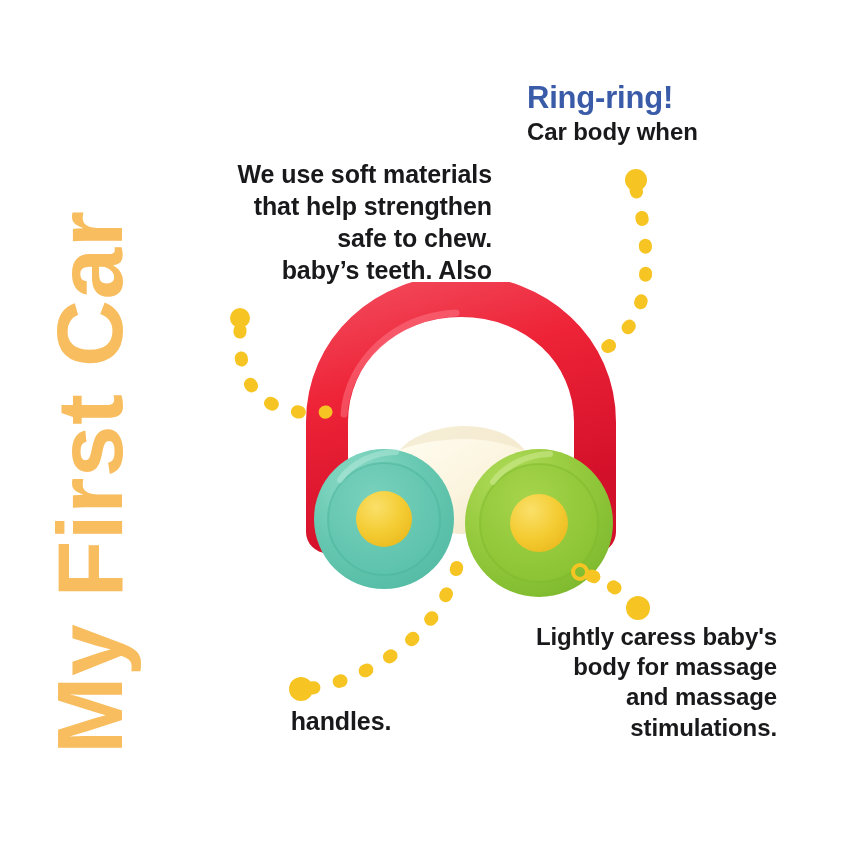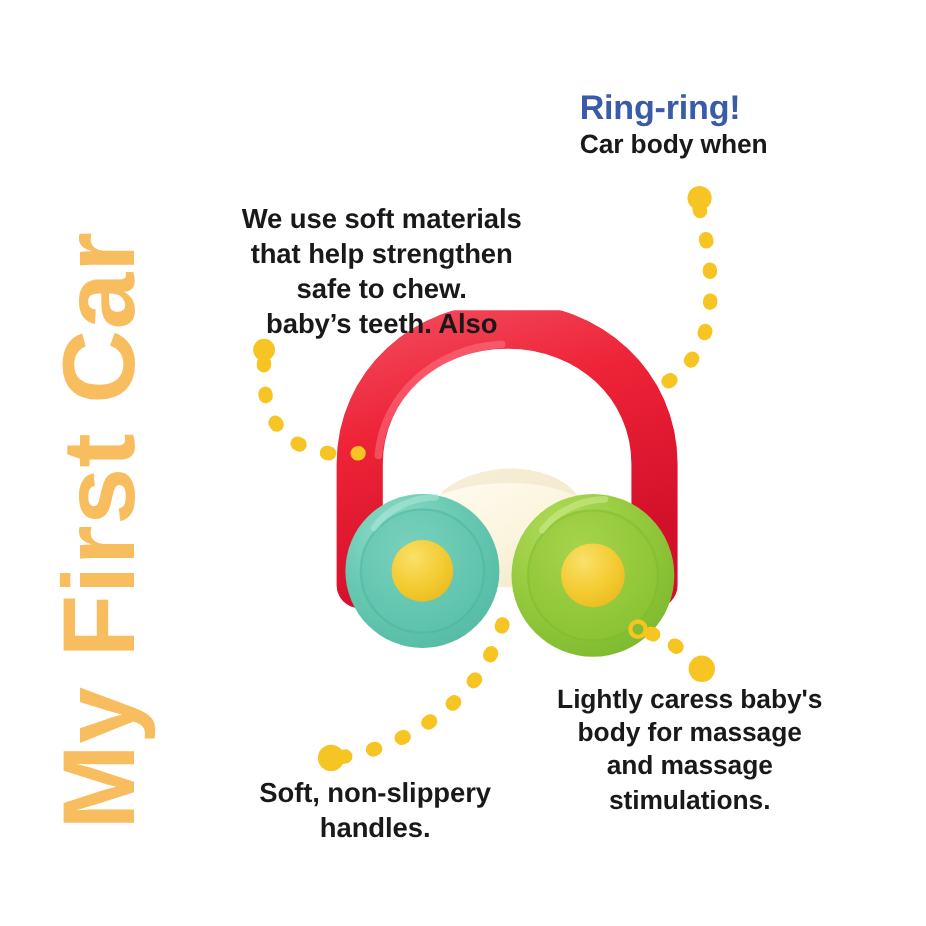--- a/index.html
+++ b/index.html
@@ -67,41 +67,41 @@
 
   #callout-ring {
     left: 527px;
     top: 56px;
     width: 260px;
     text-align: left;
     margin-top: 24px;
   }
   #callout-materials {
     left: 202px;
-    top: 183px;
+    top: 158px;
     width: 290px;
-    text-align: center;
+    text-align: right;
   }
   #callout-materials .body-line { font-size: 25px; line-height: 1.28; }
 
   #callout-handles {
     left: 196px;
     top: 706px;
     width: 290px;
     text-align: center;
   }
   #callout-handles .body-line { font-size: 25px; line-height: 1.26; }
 
   #callout-massage {
     left: 477px;
     top: 622px;
     width: 300px;
     text-align: center;
   }
-  #callout-massage .body-line { font-size: 24px; line-height: 1.26; }
+  #callout-massage .body-line { font-size: 24px; line-height: 1.26; text-align: right; }
 
   
   #connectors {
     position: absolute;
     left: 0;
     top: 0;
     width: 842px;
     height: 842px;
     pointer-events: none;
   }
@@ -230,21 +230,20 @@
   </div>
 
   <div class="callout" id="callout-materials">
     <span class="body-line">We use soft materials</span>
     <span class="body-line">that help strengthen</span>
     <span class="body-line">safe to chew.</span>
     <span class="body-line">baby’s teeth. Also</span>
   </div>
 
   <div class="callout" id="callout-handles">
-    <span class="body-line">Soft, non-slippery</span>
     <span class="body-line">handles.</span>
   </div>
 
   <div class="callout" id="callout-massage">
     <span class="body-line">Lightly caress baby's</span>
     <span class="body-line">body for massage</span>
     <span class="body-line">and massage</span>
     <span class="body-line">stimulations.</span>
   </div>
 

